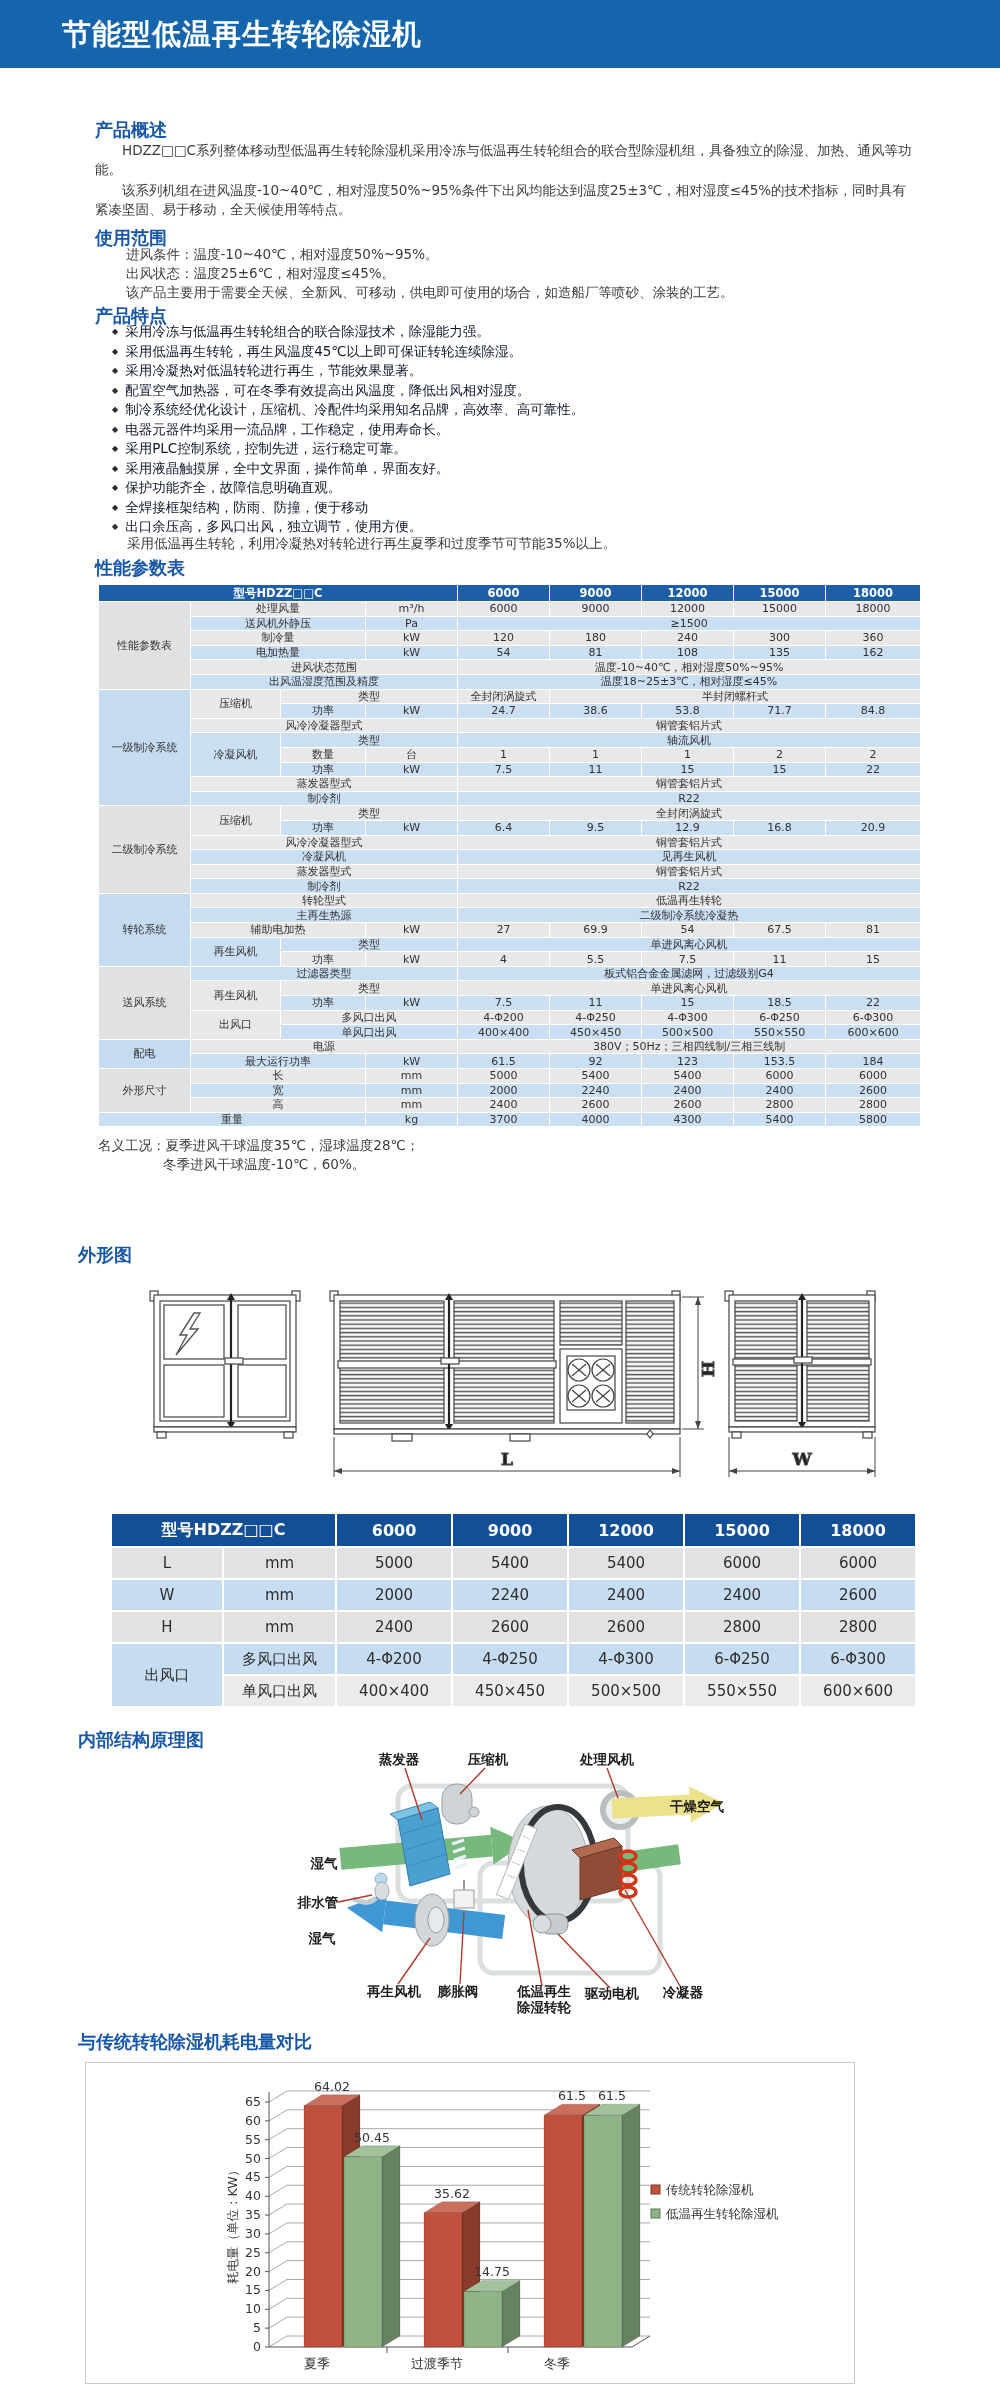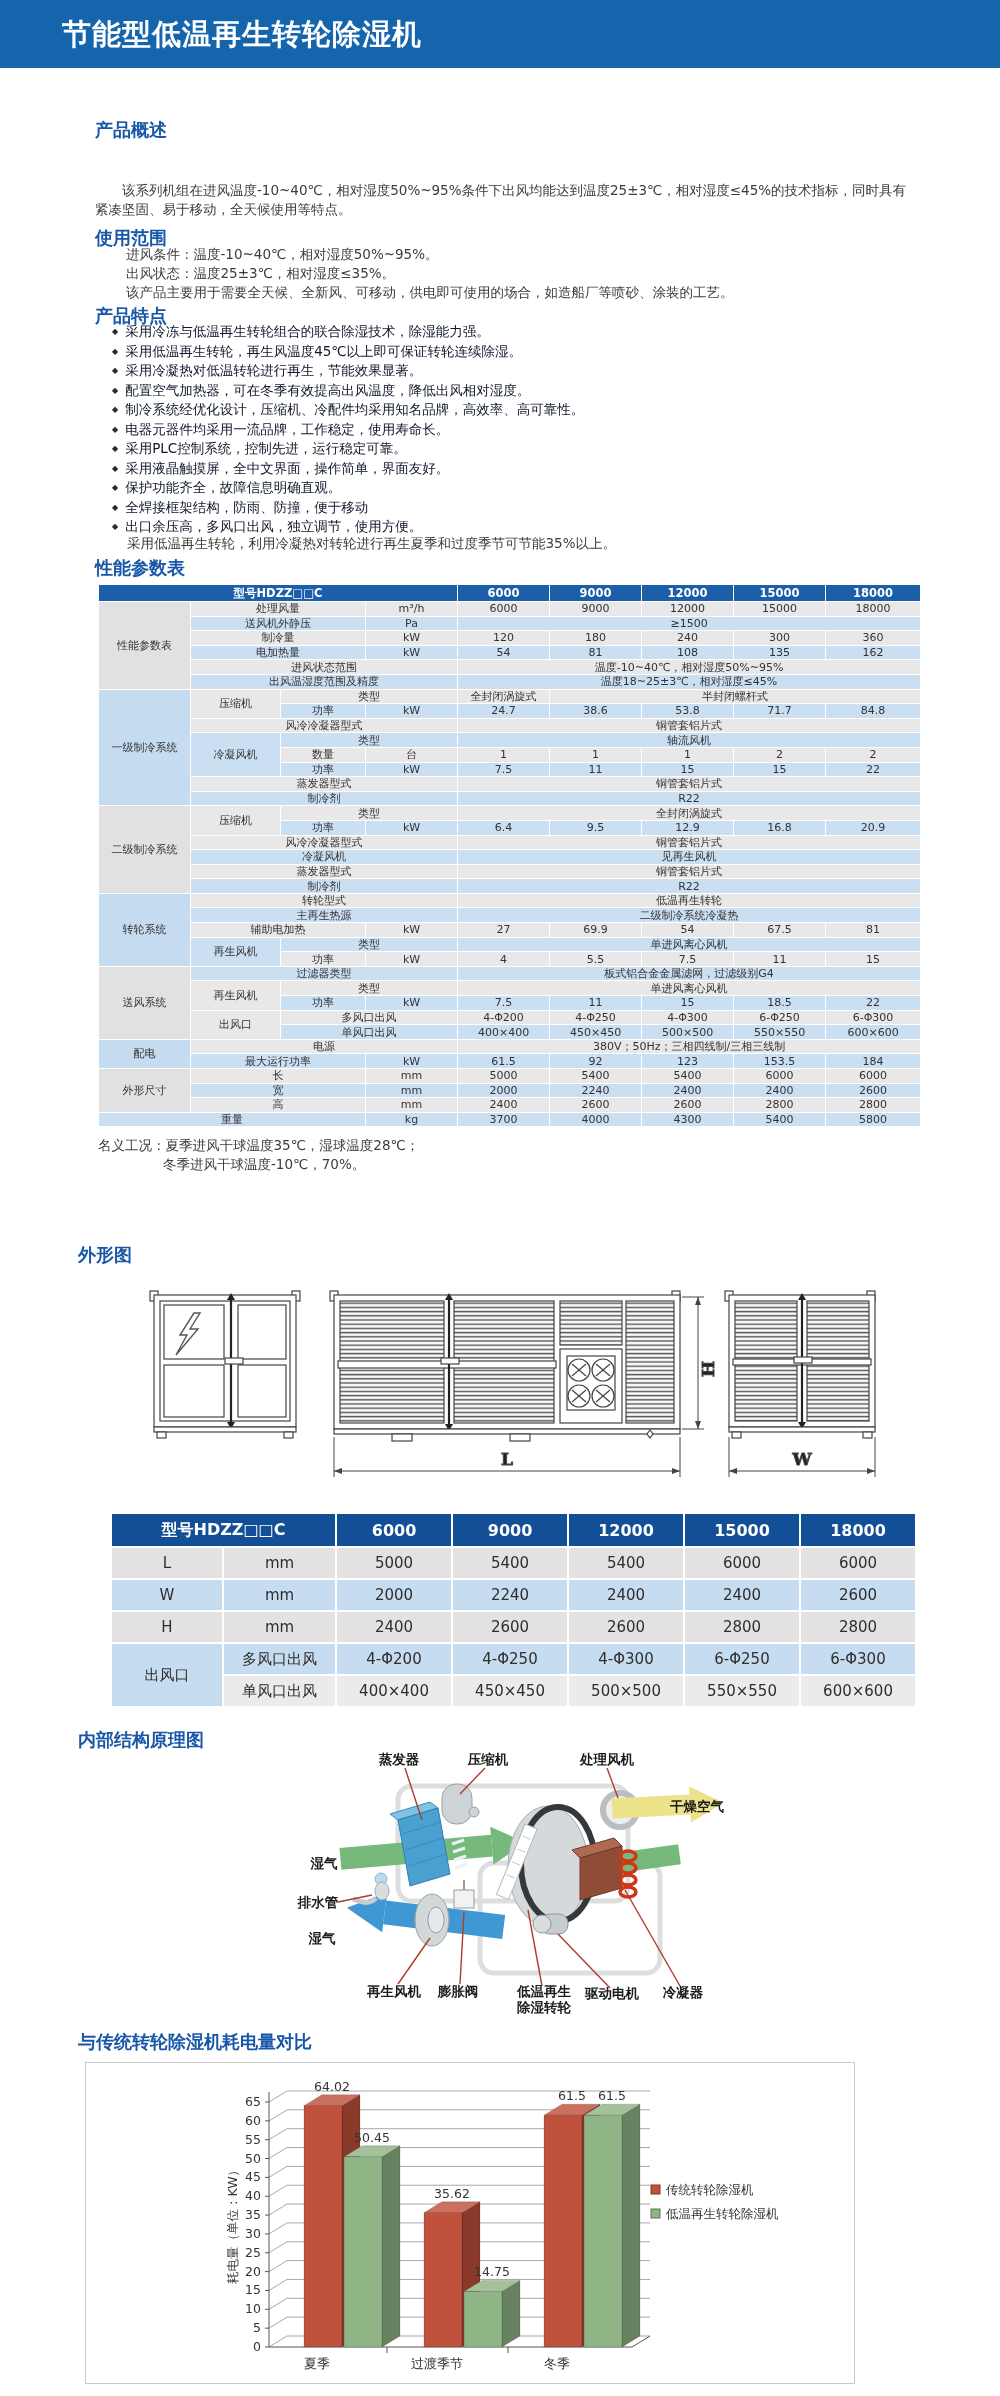--- a/index.html
+++ b/index.html
@@ -44,26 +44,27 @@
 </head>
 <body>
 
 <div class="page">
 
   <div class="titlebar">
     <h1>节能型低温再生转轮除湿机</h1>
   </div>
 
   <h2 class="h2" style="left:95px;top:118px;">产品概述</h2>
+  <p class="body-text para" style="left:95px;top:141px;">HDZZ□□C系列整体移动型低温再生转轮除湿机采用冷冻与低温再生转轮组合的联合型除湿机组，具备独立的除湿、加热、通风等功能。</p>
   <p class="body-text para" style="left:95px;top:181px;">该系列机组在进风温度-10~40℃，相对湿度50%~95%条件下出风均能达到温度25±3℃，相对湿度≤45%的技术指标，同时具有紧凑坚固、易于移动，全天候使用等特点。</p>
 
   <h2 class="h2" style="left:95px;top:226px;">使用范围</h2>
   <div class="body-text" style="left:95px;top:245px;width:830px;">
     <div class="usage-line">进风条件：温度-10~40℃，相对湿度50%~95%。</div>
-    <div class="usage-line">出风状态：温度25±3℃，相对湿度≤35%。</div>
+    <div class="usage-line">出风状态：温度25±6℃，相对湿度≤45%。</div>
     <div class="usage-line">该产品主要用于需要全天候、全新风、可移动，供电即可使用的场合，如造船厂等喷砂、涂装的工艺。</div>
   </div>
 
   <h2 class="h2" style="left:95px;top:304px;">产品特点</h2>
   <ul class="features-list" id="features-list">
       <li>采用冷冻与低温再生转轮组合的联合除湿技术，除湿能力强。</li>
       <li>采用低温再生转轮，再生风温度45℃以上即可保证转轮连续除湿。</li>
       <li>采用冷凝热对低温转轮进行再生，节能效果显著。</li>
       <li>配置空气加热器，可在冬季有效提高出风温度，降低出风相对湿度。</li>
       <li>制冷系统经优化设计，压缩机、冷配件均采用知名品牌，高效率、高可靠性。</li>
@@ -339,21 +340,21 @@
           <td>3700</td>
           <td>4000</td>
           <td>4300</td>
           <td>5400</td>
           <td>5800</td>
         </tr>
       </tbody>
   </table>
   <div class="body-text" style="left:98px;top:1136px;">
     <div>名义工况：夏季进风干球温度35℃，湿球温度28℃；</div>
-    <div class="note-line2">冬季进风干球温度-10℃，70%。</div>
+    <div class="note-line2">冬季进风干球温度-10℃，60%。</div>
   </div>
 
   <h2 class="h2" style="left:78px;top:1243px;">外形图</h2>
   <svg id="outline-svg" style="left:130px;top:1285px;" width="800" height="215" viewBox="0 0 800 215">
     <defs>
       <pattern id="louv" width="10" height="4.2" patternUnits="userSpaceOnUse">
         <rect width="10" height="4.2" fill="#fbfbfb"></rect>
         <line x1="0" y1="1.4" x2="10" y2="1.4" stroke="#5a5a5a" stroke-width="1.5"></line>
       </pattern>
     </defs>

